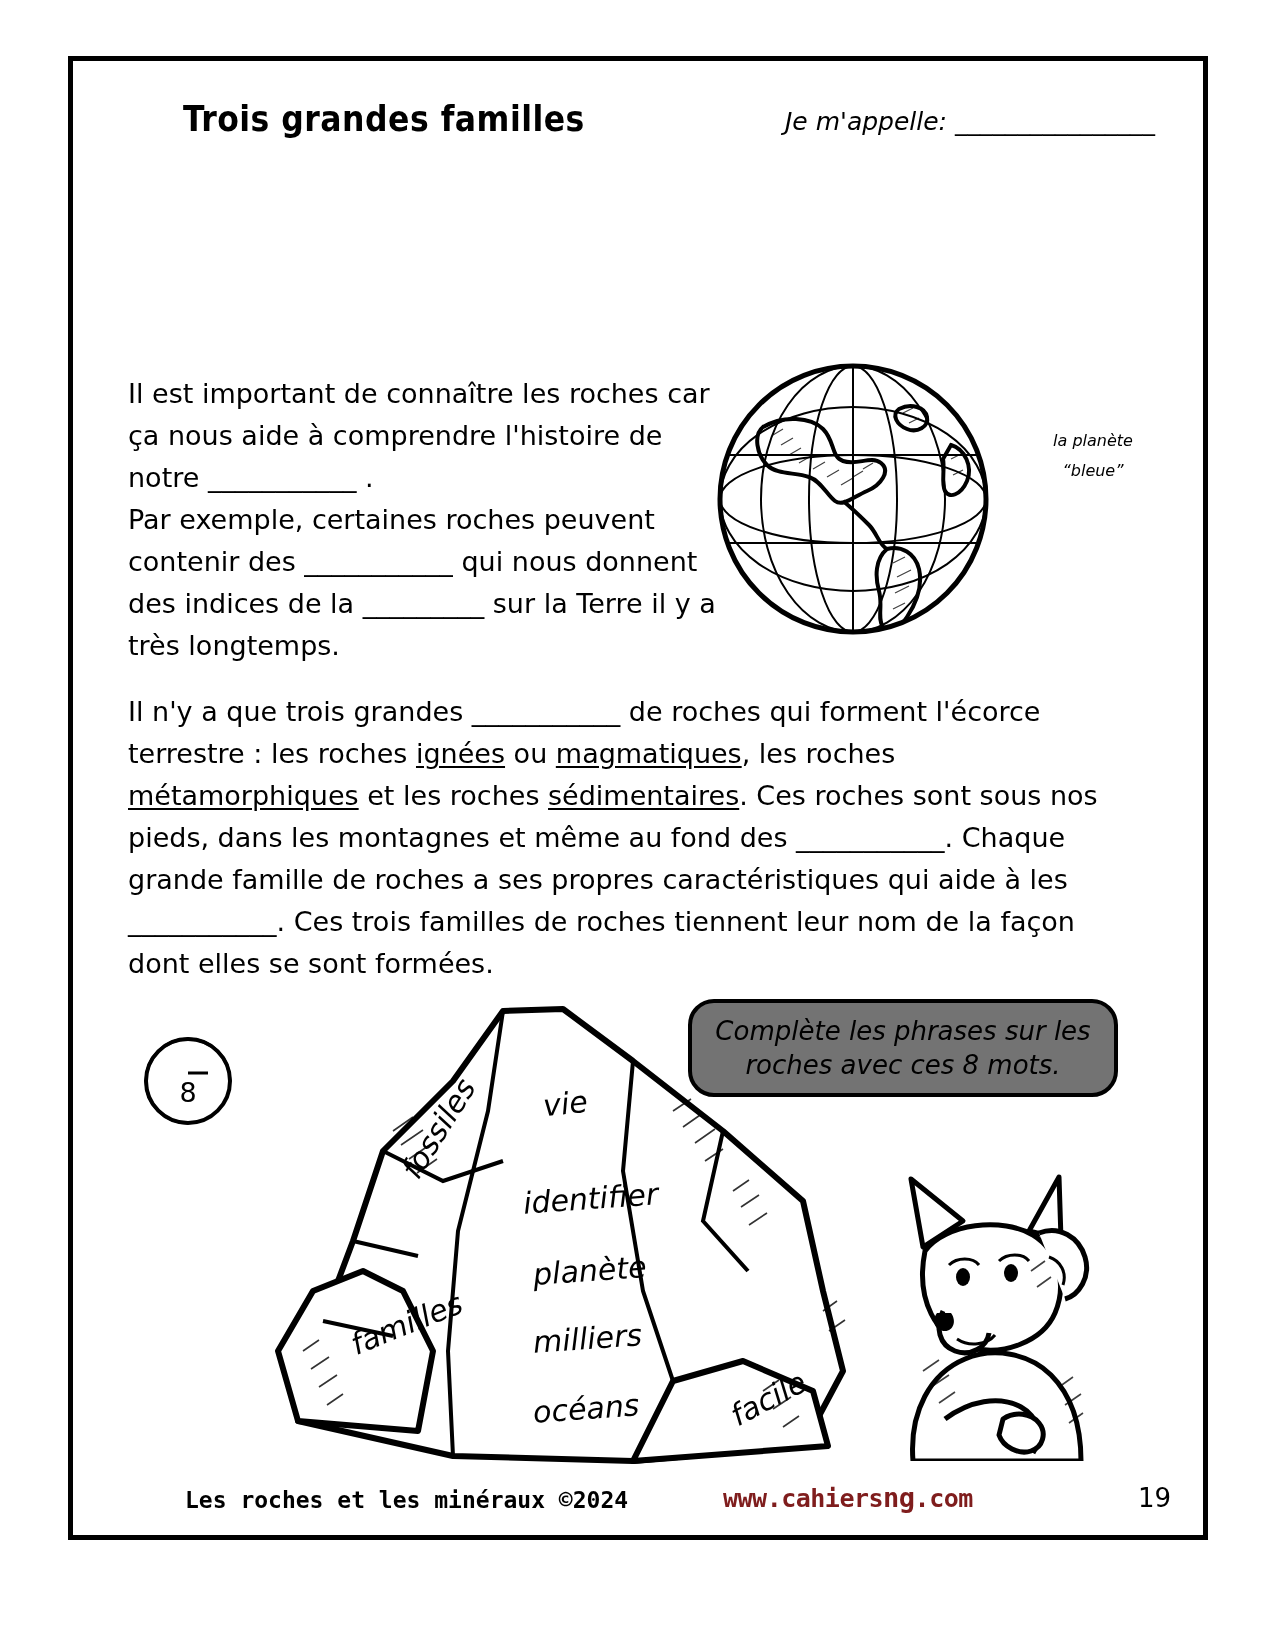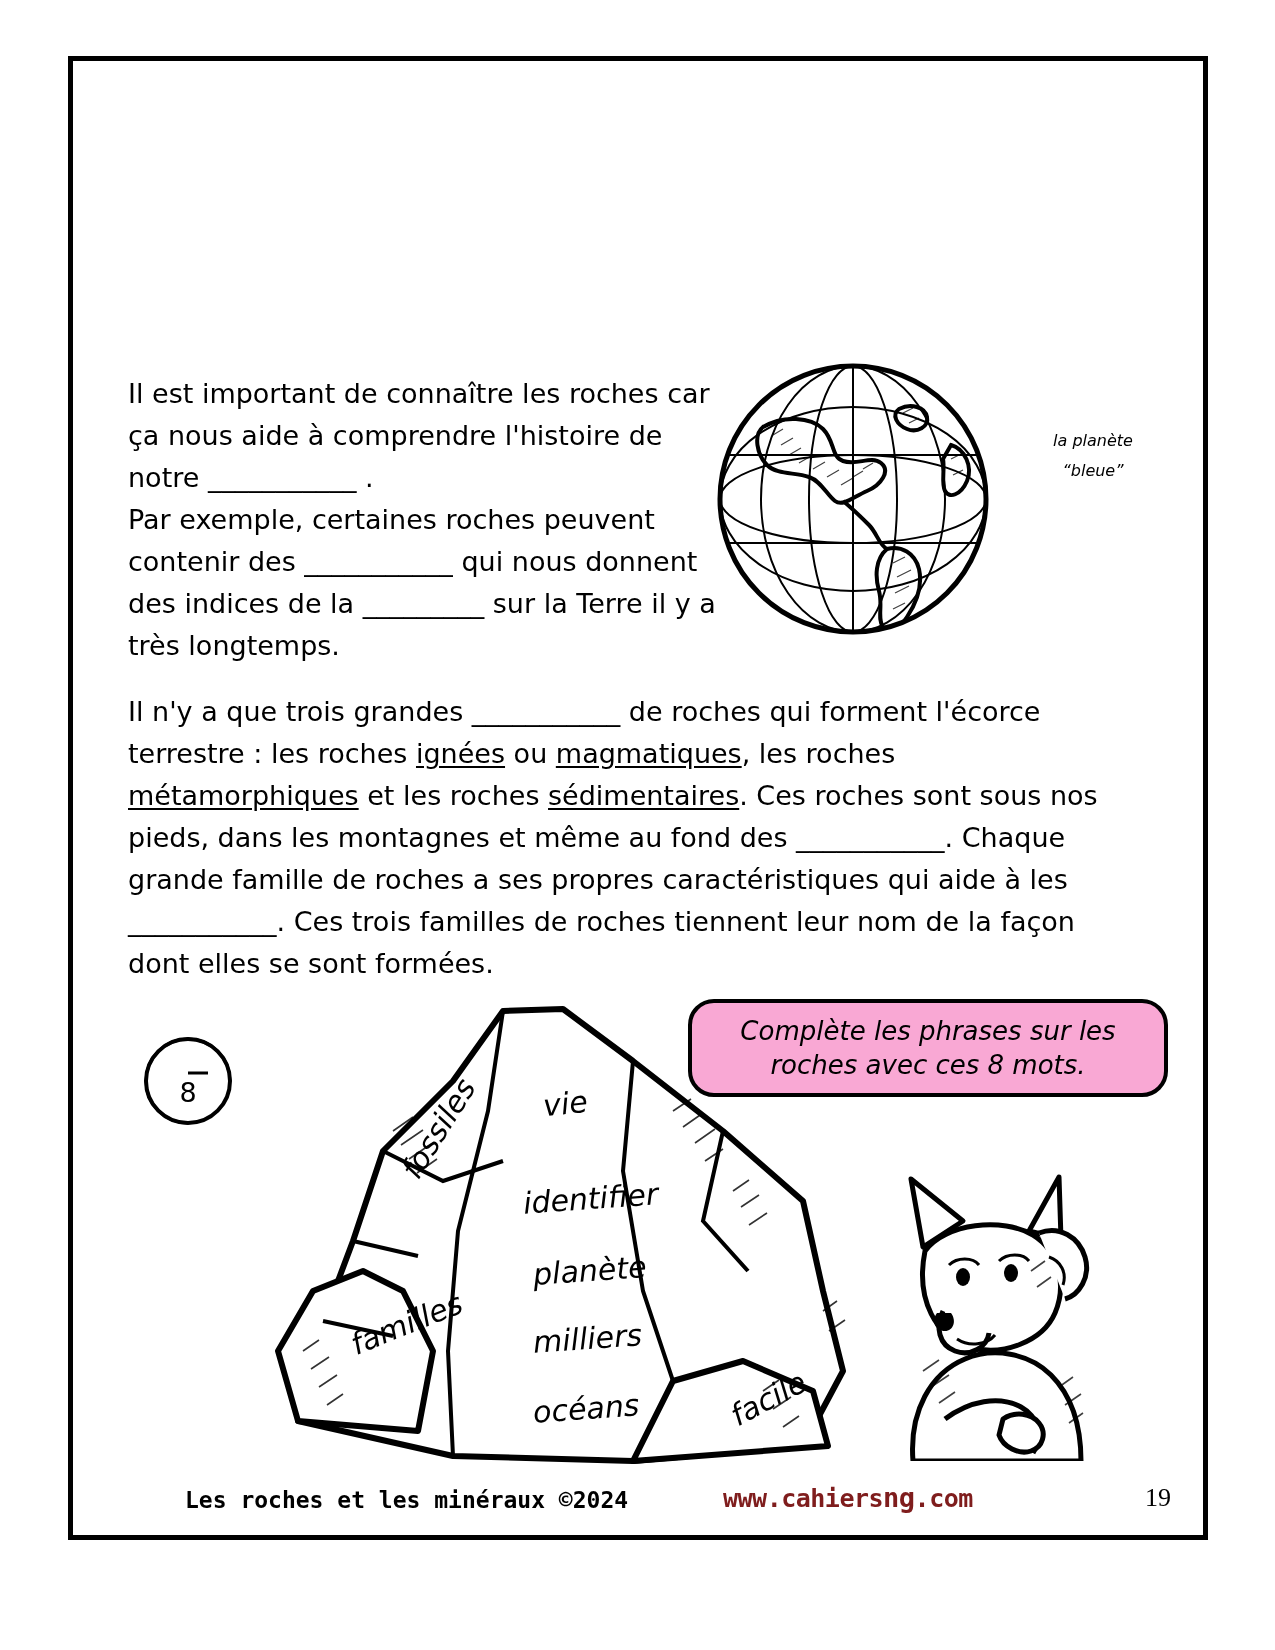--- a/index.html
+++ b/index.html
@@ -110,34 +110,34 @@
     position: absolute;
     font-size: 30px;
     font-style: italic;
     white-space: nowrap;
   }
 
   .bubble {
     position: absolute;
     left: 615px;
     top: 938px;
-    width: 480px;
+    width: 430px;
     height: 98px;
     border: 4px solid #000;
     border-radius: 26px;
     box-sizing: border-box;
     display: flex;
     align-items: center;
     justify-content: center;
     text-align: center;
     font-size: 26px;
     font-style: italic;
     line-height: 34px;
     padding: 0 16px;
-    background: #f9a8d4;
+    background: #737373;
   }
 
   .fox-wrap {
     position: absolute;
     left: 780px;
     top: 1100px;
     width: 260px;
     height: 300px;
   }
 
@@ -159,30 +159,31 @@
     font-family: "DejaVu Sans Mono", monospace;
     color: #7f1d1d;
     letter-spacing: -0.5px;
   }
   .footer-url .big { font-size: 27px; }
   .page-num {
     position: absolute;
     right: 32px;
     bottom: 22px;
     font-size: 26px;
-    font-family: Liberation Serif, serif;
   }
 </style>
 </head>
 <body>
 
 <div class="page">
   <div class="inner">
 
-
+    <div class="title">Trois grandes familles</div>
+
+    <div class="name-line">Je m'appelle: ________________</div>
 
 
     <div class="para p2">Il est important de connaître les roches car ça nous aide à comprendre l'histoire de notre ___________ .<br>Par exemple, certaines roches peuvent contenir des ___________ qui nous donnent des indices de la _________ sur la Terre il y a très longtemps.</div>
 
     <div class="globe-wrap">
       <svg viewBox="0 0 310 300" width="310" height="300" aria-hidden="true">
         <defs>
           <clipPath id="globeclip">
               <circle cx="150" cy="150" r="133"></circle>
             </clipPath>

